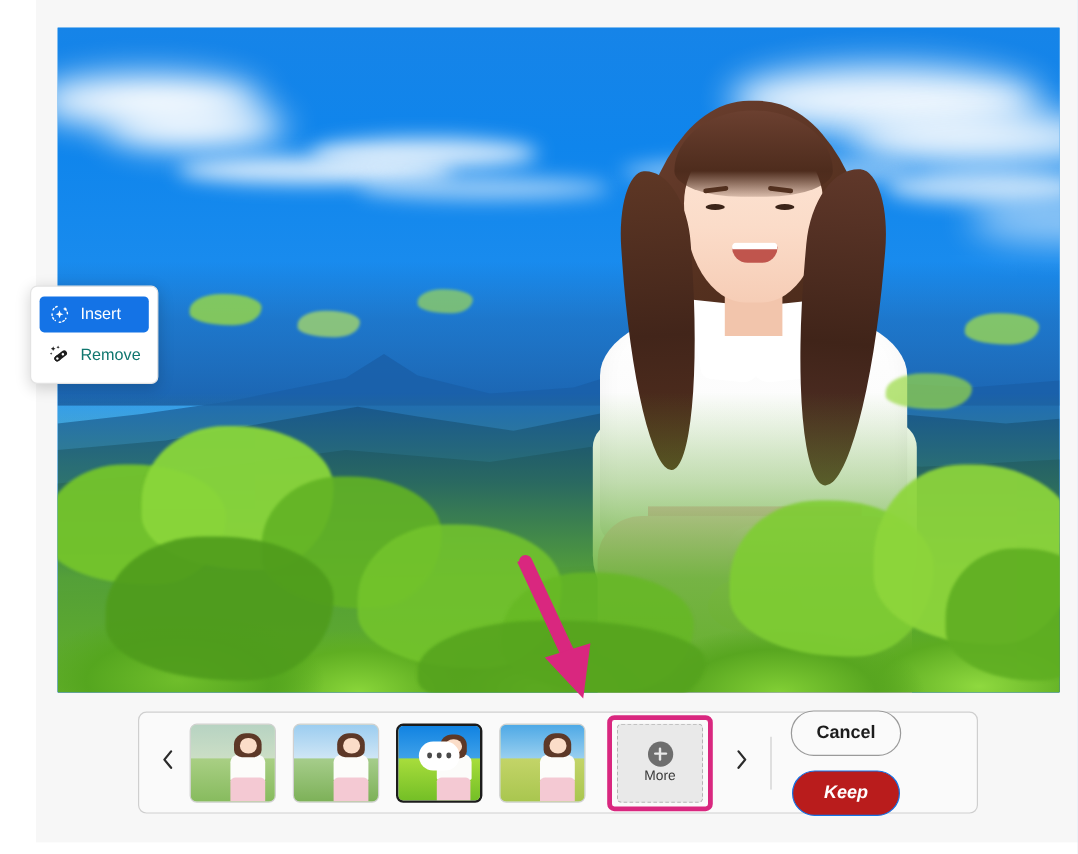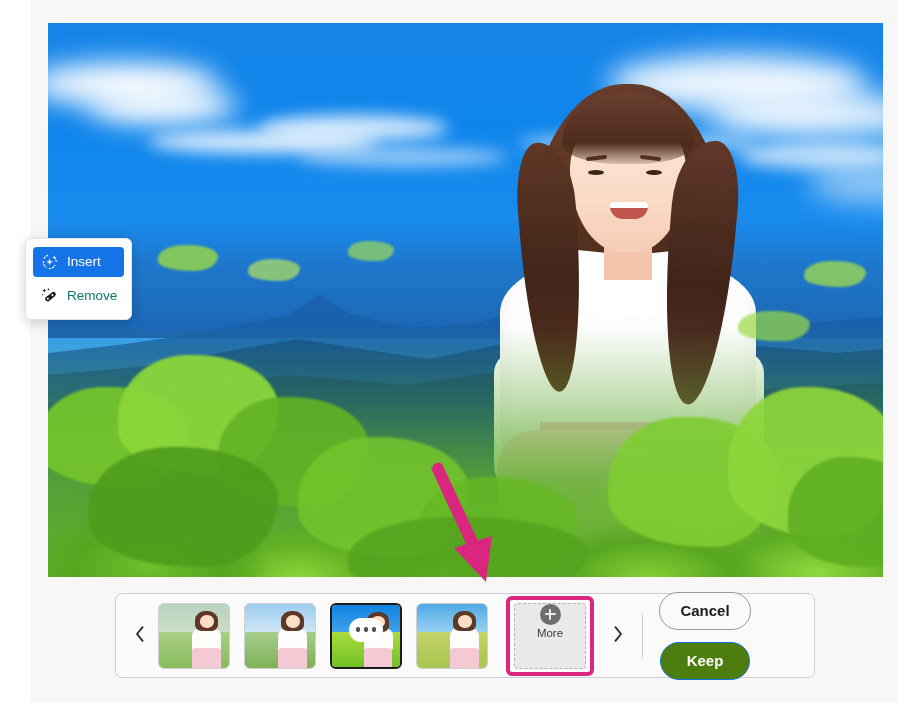--- a/index.html
+++ b/index.html
@@ -221,21 +221,21 @@
     display:flex; align-items:center; justify-content:center;
     margin-left:14px;
     background:#fafafa;
   }
   .more-tile {
     width:72px; height:66px;
     border:1.5px dashed #b4b4b4;
     border-radius:4px;
     background:#e9e9e9;
     display:flex; flex-direction:column;
-    align-items:center; gap:3px;
+    align-items:center; justify-content:center; gap:3px;
     cursor:pointer;
   }
   .more-plus {
     width:21px; height:21px; border-radius:50%;
     background:#6e6e6e; position:relative;
   }
   .more-plus::before, .more-plus::after {
     content:""; position:absolute; background:#e9e9e9; border-radius:1px;
   }
   .more-plus::before { left:5px; top:9.5px; width:11px; height:2.2px; }
@@ -249,21 +249,21 @@
     height:38px; border-radius:19px;
     display:flex; align-items:center; justify-content:center;
     font-size:15px; cursor:pointer; white-space:nowrap;
   }
   .btn-cancel {
     min-width:92px; padding:0 20px;
     background:#fafafa; border:1.6px solid #9a9a9a; color:#1c1c1c; font-weight:700;
   }
   .btn-keep {
     min-width:90px; padding:0 22px;
-    background:#4d7c0f; border:1.6px solid #1473e6; color:#ffffff; font-weight:700;
+    background:#b91c1c; border:1.6px solid #1473e6; color:#ffffff; font-weight:700;font-style:italic;
   }
 </style>
 </head>
 <body>
 
 <div id="app">
 
   <div class="gutter-left"></div>
   <div class="gutter-right"></div>
 

